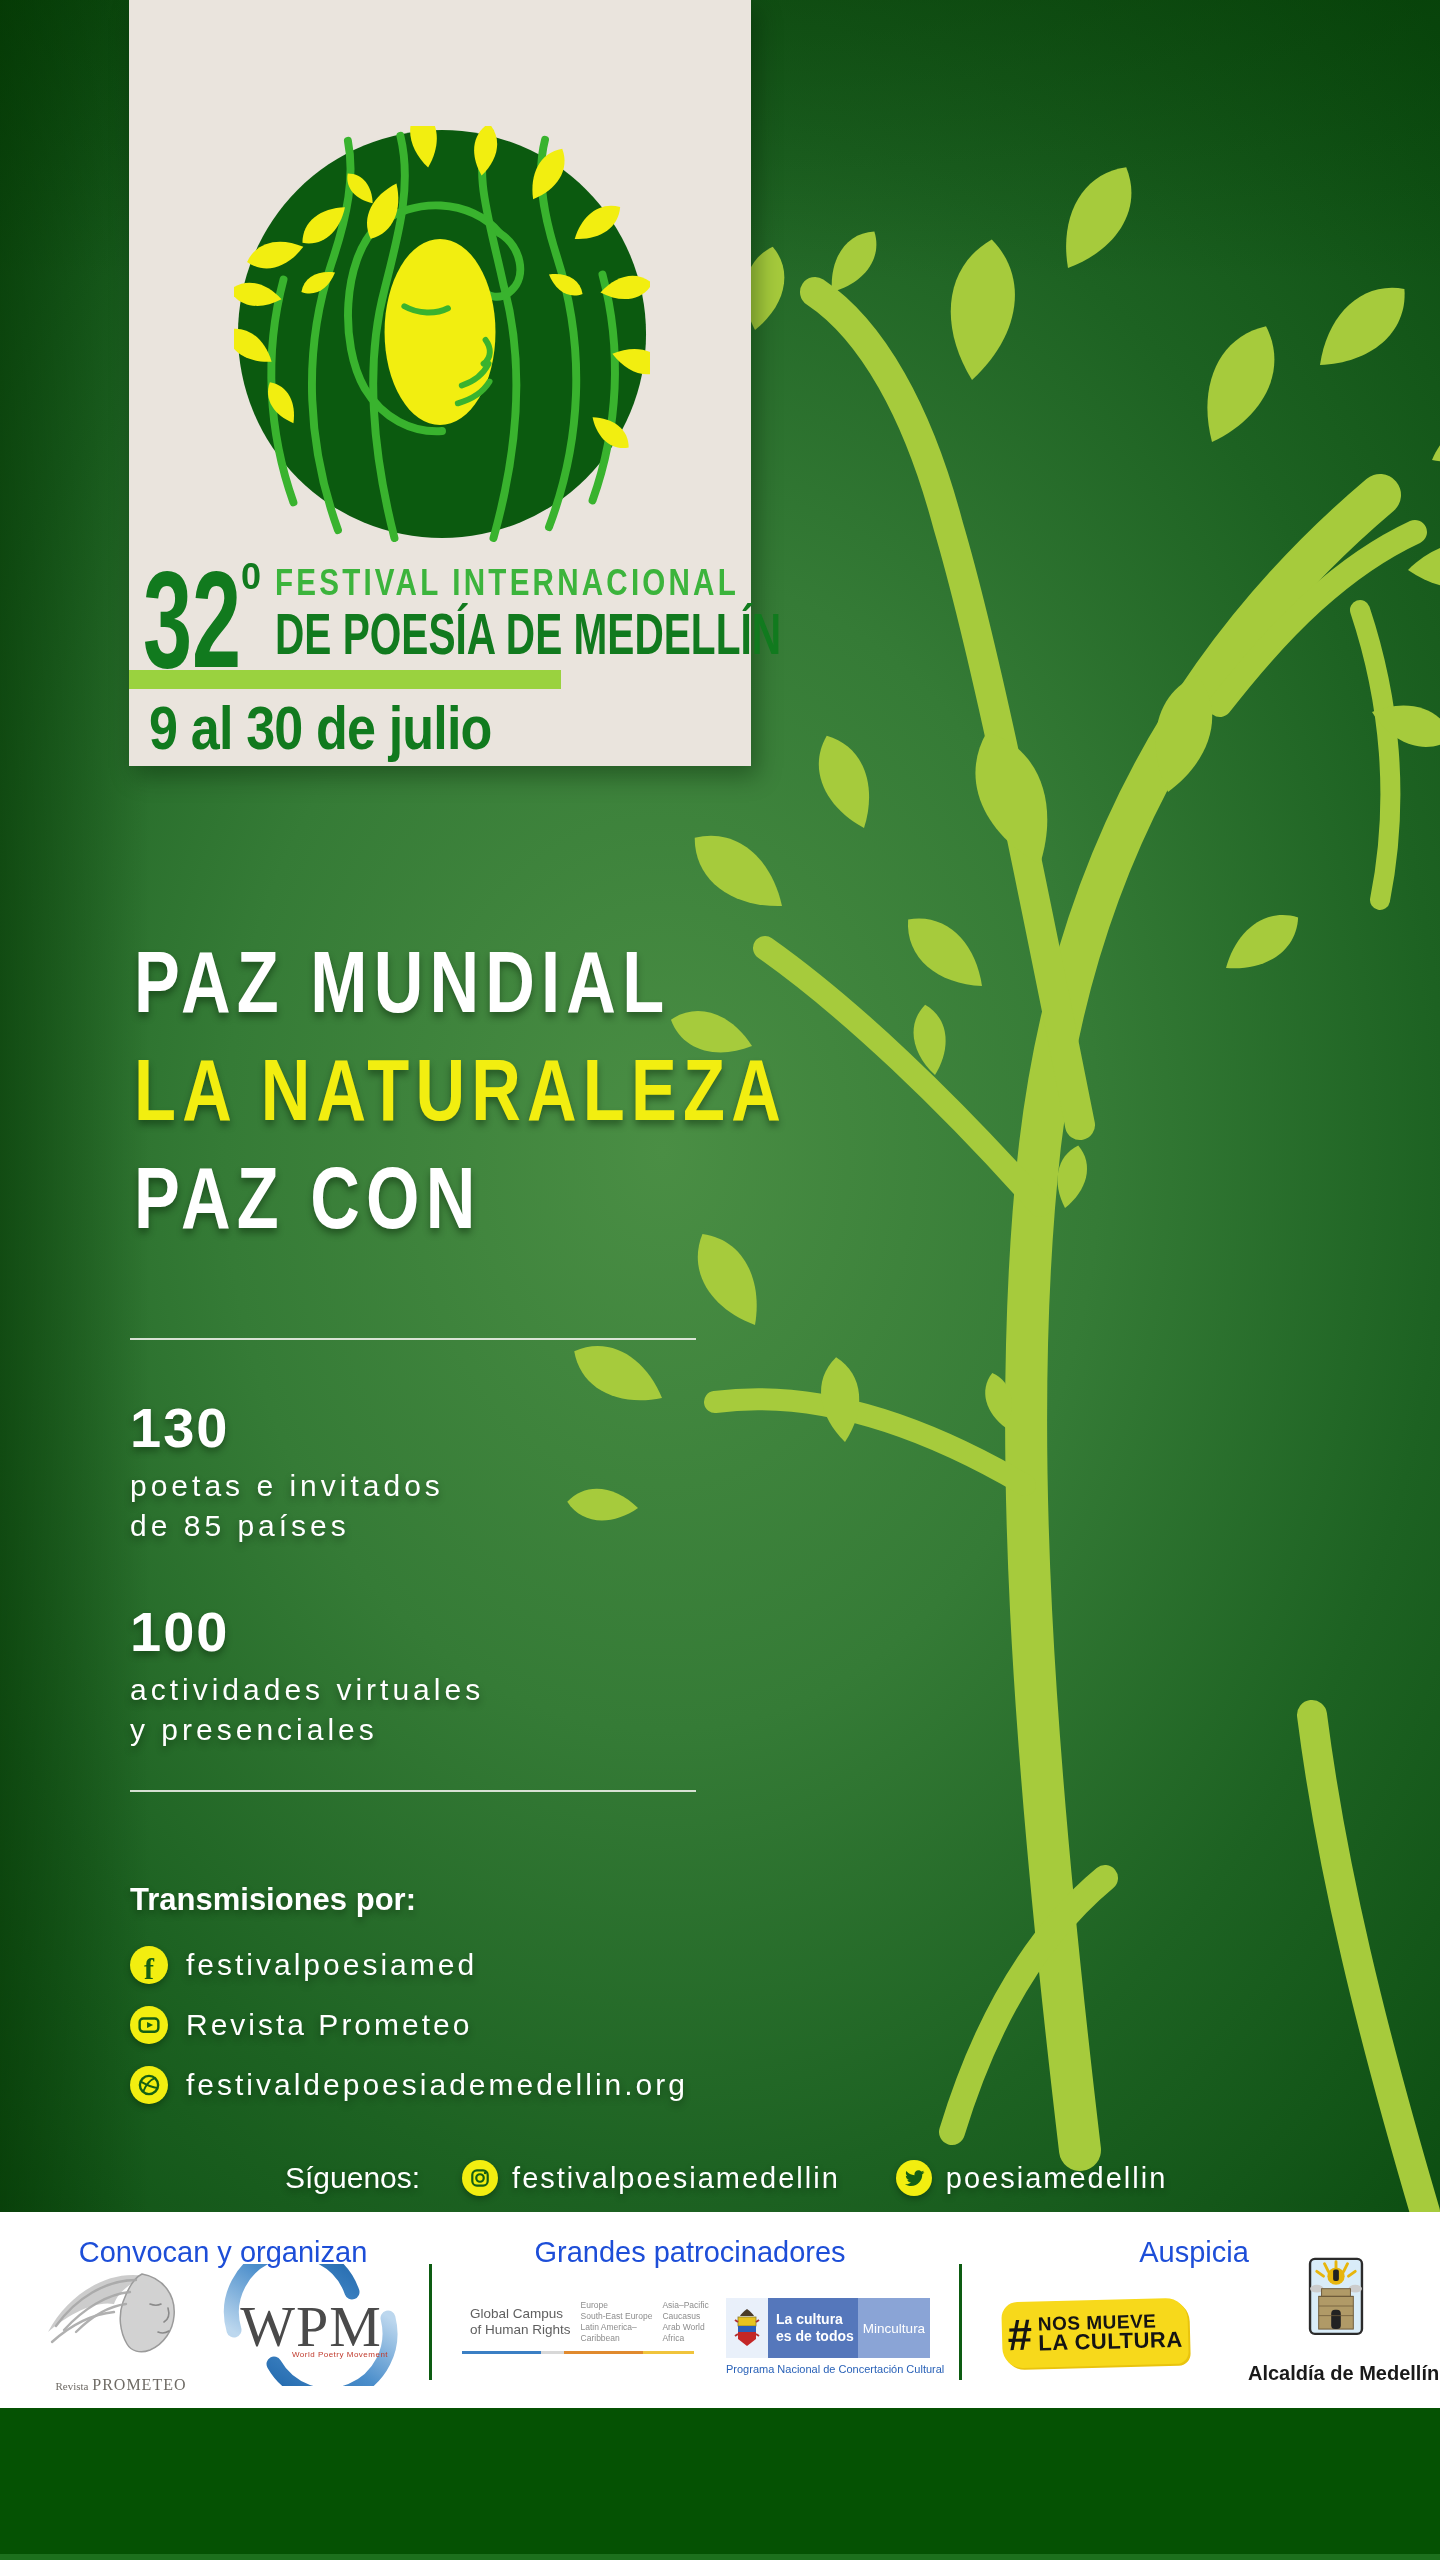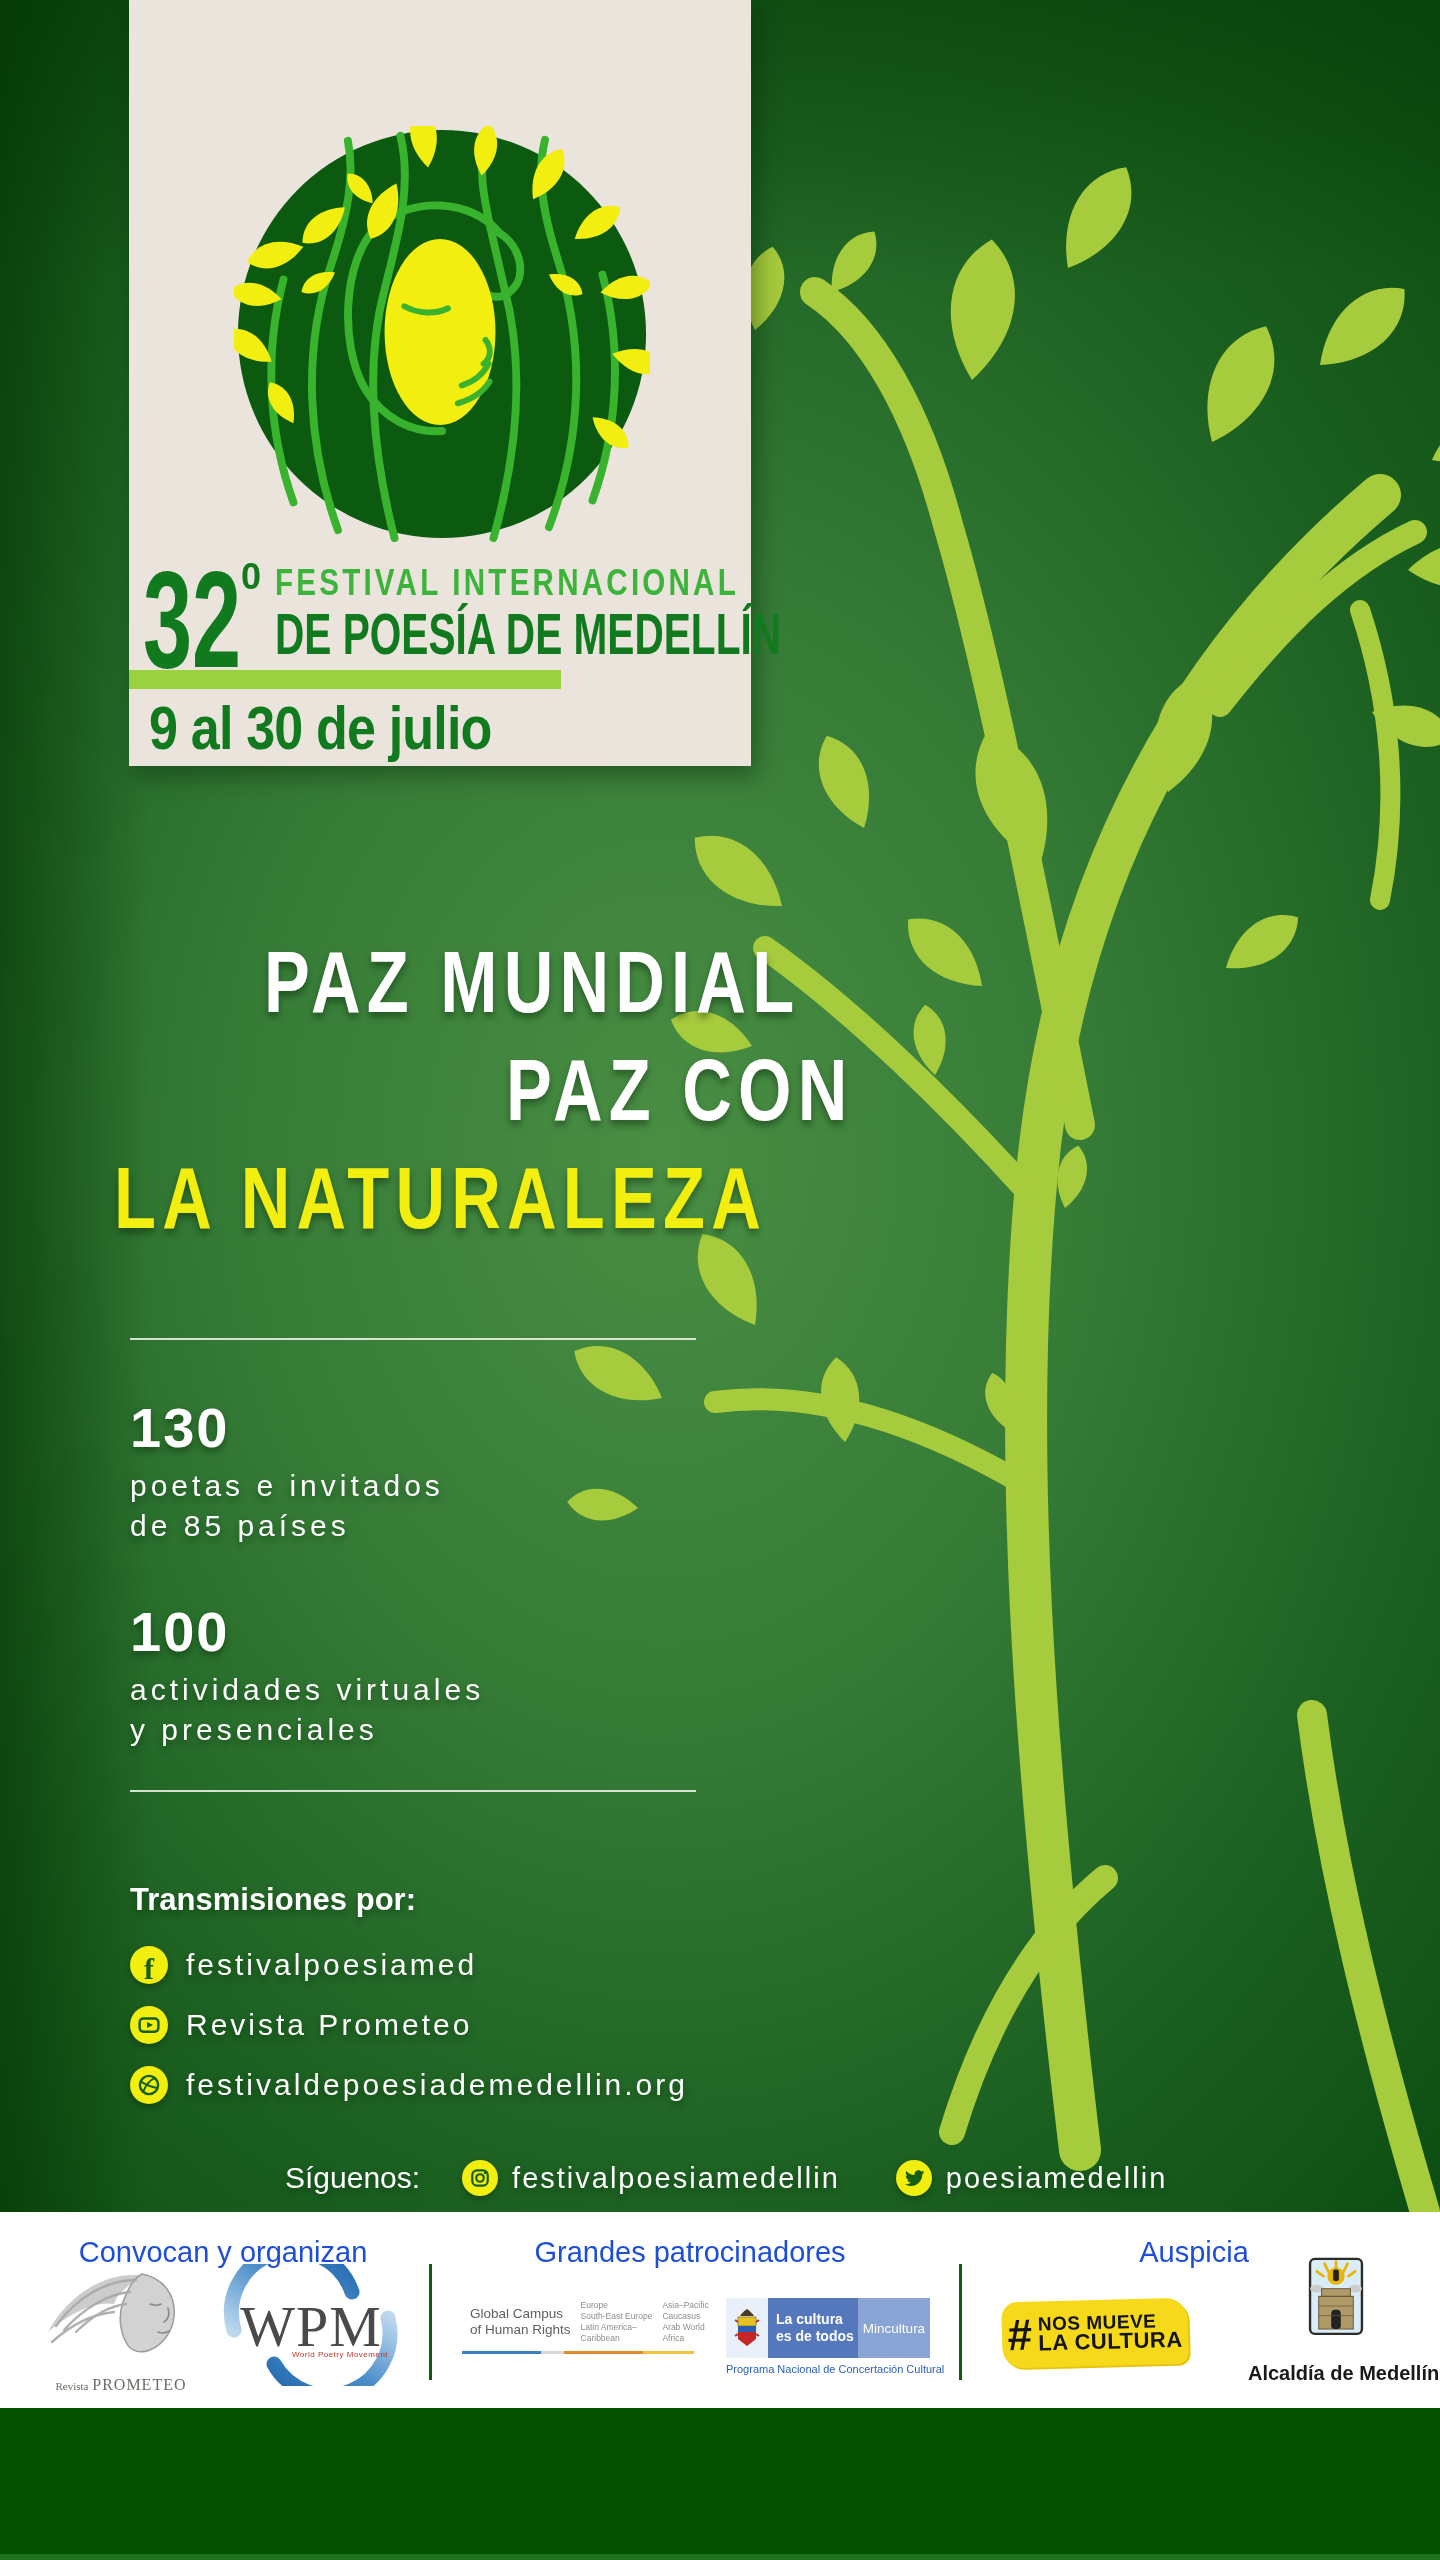--- a/index.html
+++ b/index.html
@@ -32,21 +32,21 @@
   .title-l1 .cond{transform:scaleX(.80);}
   .title-l2{font-size:58px;font-weight:700;color:#117a1e;line-height:1.0;margin-top:2px;}
   .title-l2 .cond{transform:scaleX(.70);}
   .lime-bar{position:absolute;left:0;top:670px;width:432px;height:19px;background:#9ad23f;}
   .date-range{position:absolute;left:20px;top:692px;font-size:62px;font-weight:700;color:#117a1e;}
   .date-range .cond{transform:scaleX(.84);letter-spacing:-1px;}
   .year{position:absolute;left:420px;top:642px;font-size:150px;line-height:1;font-weight:700;color:#117a1e;}
   .year .cond{transform:scaleX(.56);}
 
   
-  .theme{position:absolute;left:114px;top:928px;color:#fff;text-shadow:0 5px 9px rgba(0,25,0,.40);text-align:right;}
+  .theme{position:absolute;left:134px;top:928px;color:#fff;text-shadow:0 5px 9px rgba(0,25,0,.40);}
   .theme-line{font-size:88px;font-weight:700;letter-spacing:8px;line-height:108px;}
   .theme-line .cond{transform:scaleX(.78);}
   .theme-line.yellow{color:#f2ee10;}
 
   
   .rule{position:absolute;left:130px;width:566px;height:2px;background:rgba(245,245,240,.85);}
 
   
   .stat{position:absolute;left:130px;color:#fff;text-shadow:0 4px 7px rgba(0,25,0,.40);}
   .stat-number{font-size:56px;font-weight:700;letter-spacing:2px;line-height:1;}
@@ -201,22 +201,22 @@
     <div class="title-lines">
       <div class="title-l1 nowrap"><span class="cond">FESTIVAL INTERNACIONAL</span></div>
       <div class="title-l2 nowrap"><span class="cond">DE POESÍA DE MEDELLÍN</span></div>
     </div>
     <div class="lime-bar"></div>
     <div class="date-range nowrap"><span class="cond">9 al 30 de julio</span></div>
   </div>
 
   <div class="theme">
     <div class="theme-line nowrap"><span class="cond">PAZ MUNDIAL</span></div>
+    <div class="theme-line yellow nowrap"><span class="cond">LA NATURALEZA</span></div>
     <div class="theme-line nowrap"><span class="cond">PAZ CON</span></div>
-    <div class="theme-line yellow nowrap"><span class="cond">LA NATURALEZA</span></div>
   </div>
 
   <div class="rule" style="top:1338px"></div>
 
   <div class="stat" style="top:1400px">
     <div class="stat-number nowrap">130</div>
     <div class="stat-line first nowrap">poetas e invitados</div>
     <div class="stat-line nowrap">de 85 países</div>
   </div>
   <div class="stat" style="top:1604px">

